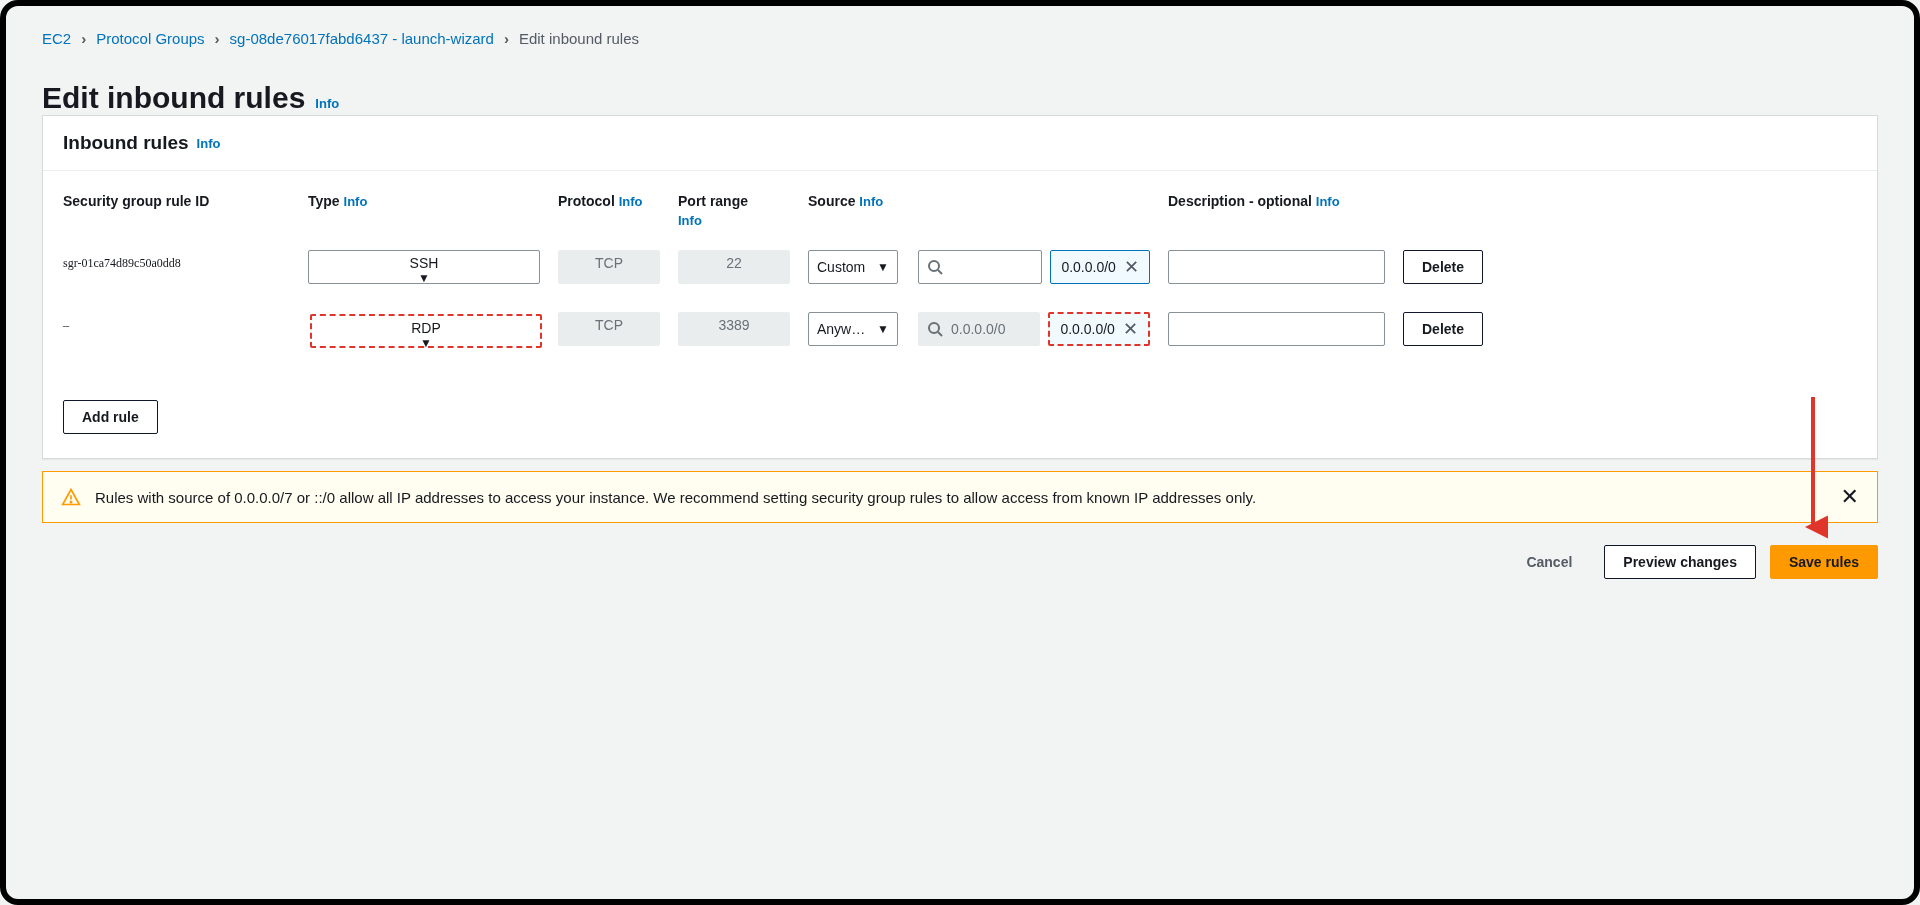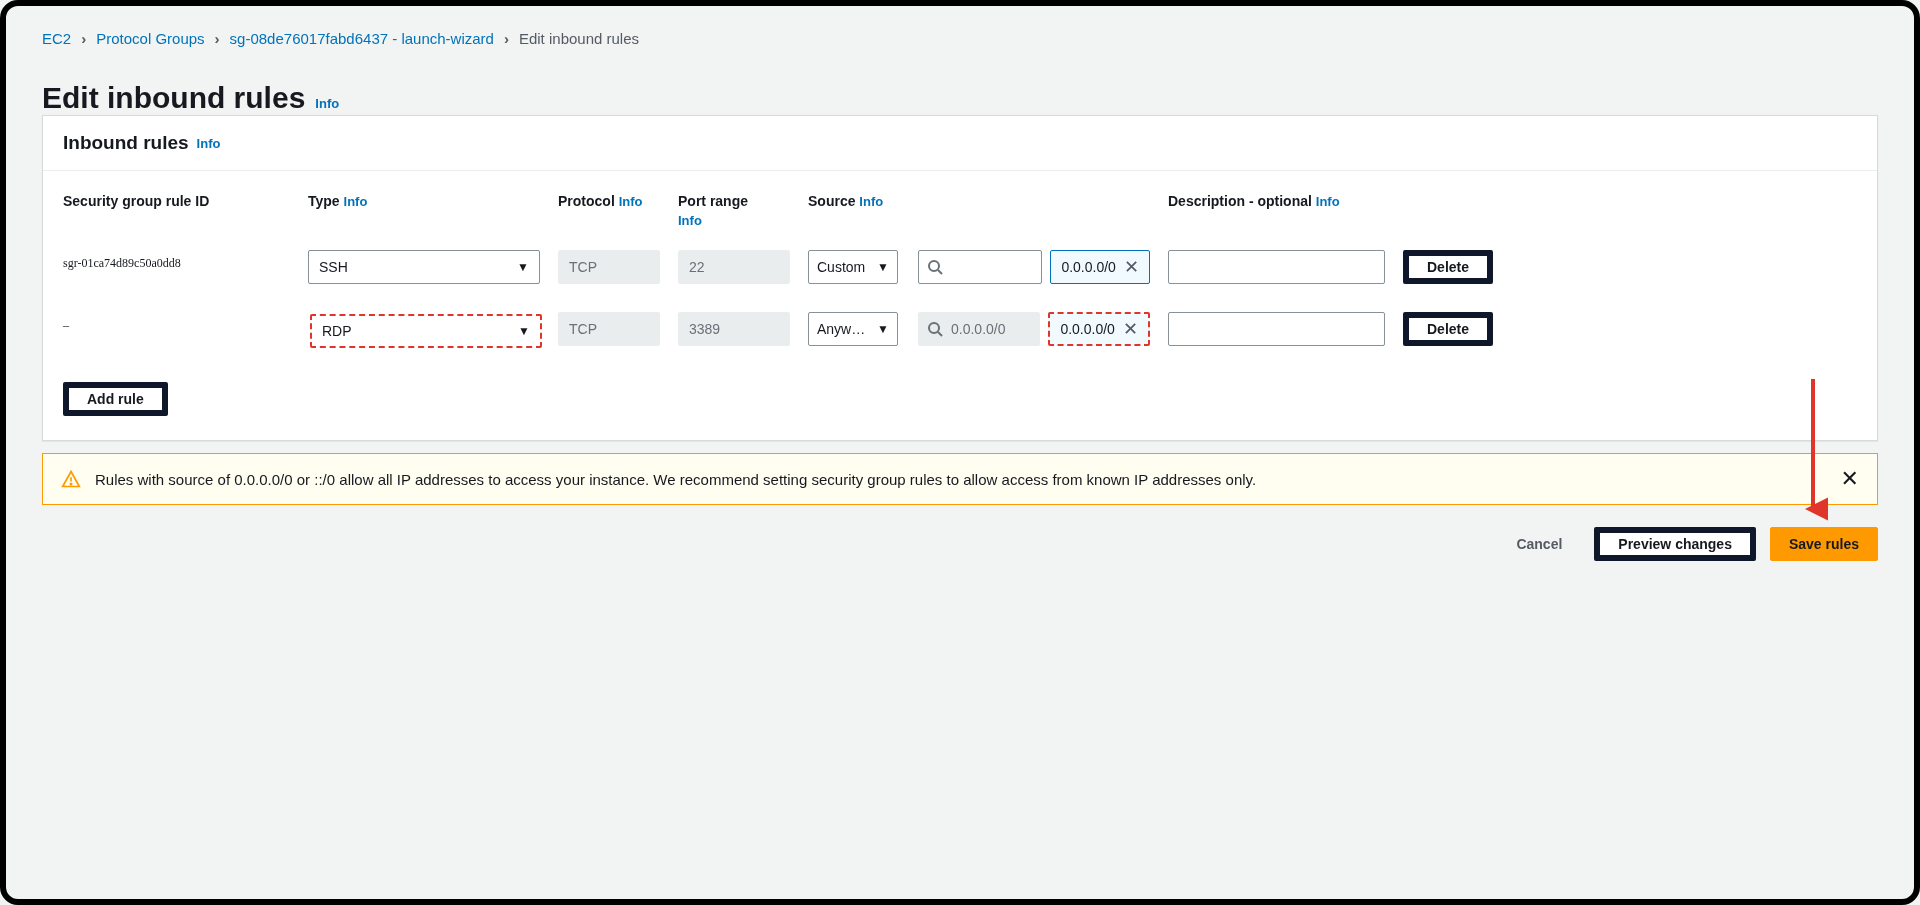--- a/index.html
+++ b/index.html
@@ -92,20 +92,21 @@
   height: 34px;
   border: 1px solid #879196;
   border-radius: 2px;
   padding: 4px 10px;
   font-size: 14px;
   background:#fff;
   display:flex;
   align-items:center;
   justify-content:space-between;
   width:100%;
+  flex-direction:column;
 }
 .control-disabled {
   background:#eaeded;
   color:#687078;
   border:1px solid #eaeded;
 }
 .control .caret, .source-select .caret {
   font-size:12px;
   color:#16191f;
 }
@@ -155,21 +156,21 @@
 .desc-input {
   height:34px;
   border:1px solid #879196;
   border-radius:2px;
   width:100%;
   background:#fff;
 }
 .btn {
   height:34px;
   padding:0 18px;
-  border:6px solid #0f172a;
+  border:1px solid #0f172a;
   background:#fff;
   border-radius:2px;
   font-size:14px;
   font-weight:700;
   color:#16191f;
   cursor:pointer;
   display:inline-flex;
   align-items:center;
   justify-content:center;
 }
@@ -351,32 +352,32 @@
           <div class="cell">
             <div class="desc-input"></div>
           </div>
           <div class="cell">
             <button class="btn">Delete</button>
           </div>
         </div>
 
       </div>
 
-      <button class="btn" style="margin-top:4px;">Add rule</button>
+      <button class="btn" style="margin-top:22px;">Add rule</button>
 
     </div>
   </div>
 
   <div class="alert">
     <svg class="warn-icon" width="20" height="20" viewBox="0 0 24 24" fill="none" stroke="currentColor" stroke-width="2">
         <path d="M12 3 L22 21 H2 Z"></path>
         <line x1="12" y1="10" x2="12" y2="15"></line>
         <circle cx="12" cy="18" r="0.8" fill="currentColor"></circle>
       </svg>
-    <span>Rules with source of 0.0.0.0/0 or ::/0 allow all IP addresses to access your instance. We recommend setting security group rules to allow access from known IP addresses only.</span>
+    <span>Rules with source of 0.0.0.0/7 or ::/0 allow all IP addresses to access your instance. We recommend setting security group rules to allow access from known IP addresses only.</span>
     <span class="close">✕</span>
   </div>
 
   <div class="footer-actions" style="position:relative;">
     <button class="btn btn-link">Cancel</button>
     <button class="btn">Preview changes</button>
     <button class="btn btn-primary">Save rules</button>
 
     <svg class="annot-arrow arrow-svg" width="30" height="150" style="position:absolute; right:50px; top:-148px;">
       <defs>

